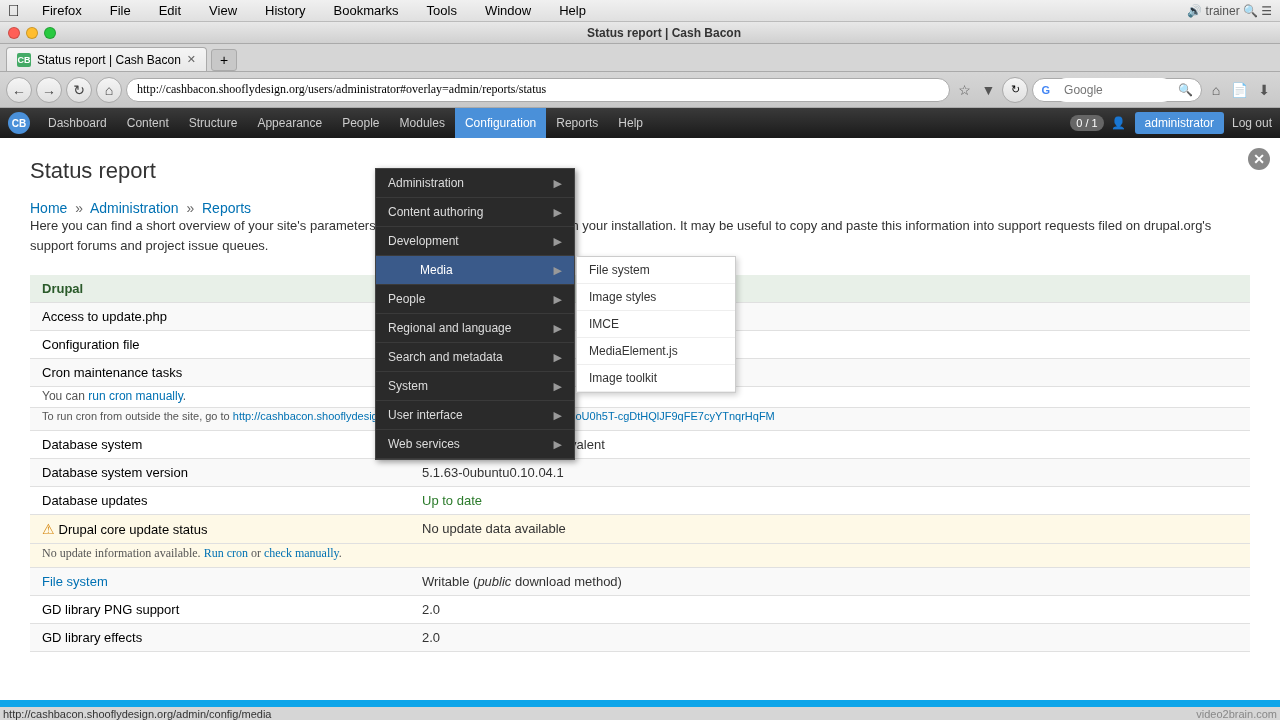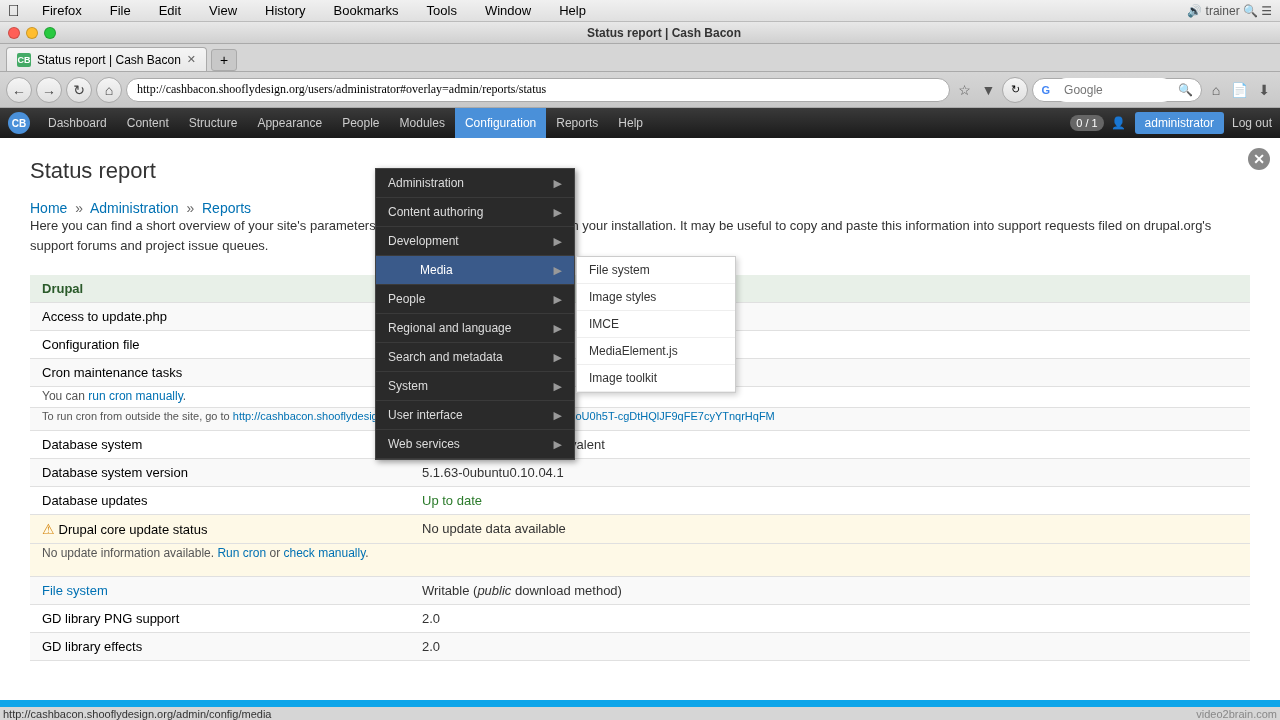--- a/index.html
+++ b/index.html
@@ -356,21 +356,21 @@
         <td class="status-label">Database updates</td>
         <td class="status-value status-ok">Up to date</td>
       </tr>
       <tr class="warning-row">
         <td class="status-label">
           <span class="warning-icon">⚠</span>Drupal core update status
         </td>
         <td class="status-value">No update data available</td>
       </tr>
       <tr class="warning-row">
-        <td colspan="2" style="padding:2px 12px 16px; font-size:12px; color:#555;">
+        <td colspan="2" style="padding:2px 12px 6px; font-size:12px; color:#555;font-family:Liberation Serif, serif;">
           No update information available. <a href="#" class="link-blue">Run cron</a> or <a href="#" class="link-blue">check manually</a>.
         </td>
       </tr>
       <tr>
         <td class="status-label">
           <a href="#" class="link-blue">File system</a>
         </td>
         <td class="status-value">Writable (<em>public</em> download method)</td>
       </tr>
       <tr>

